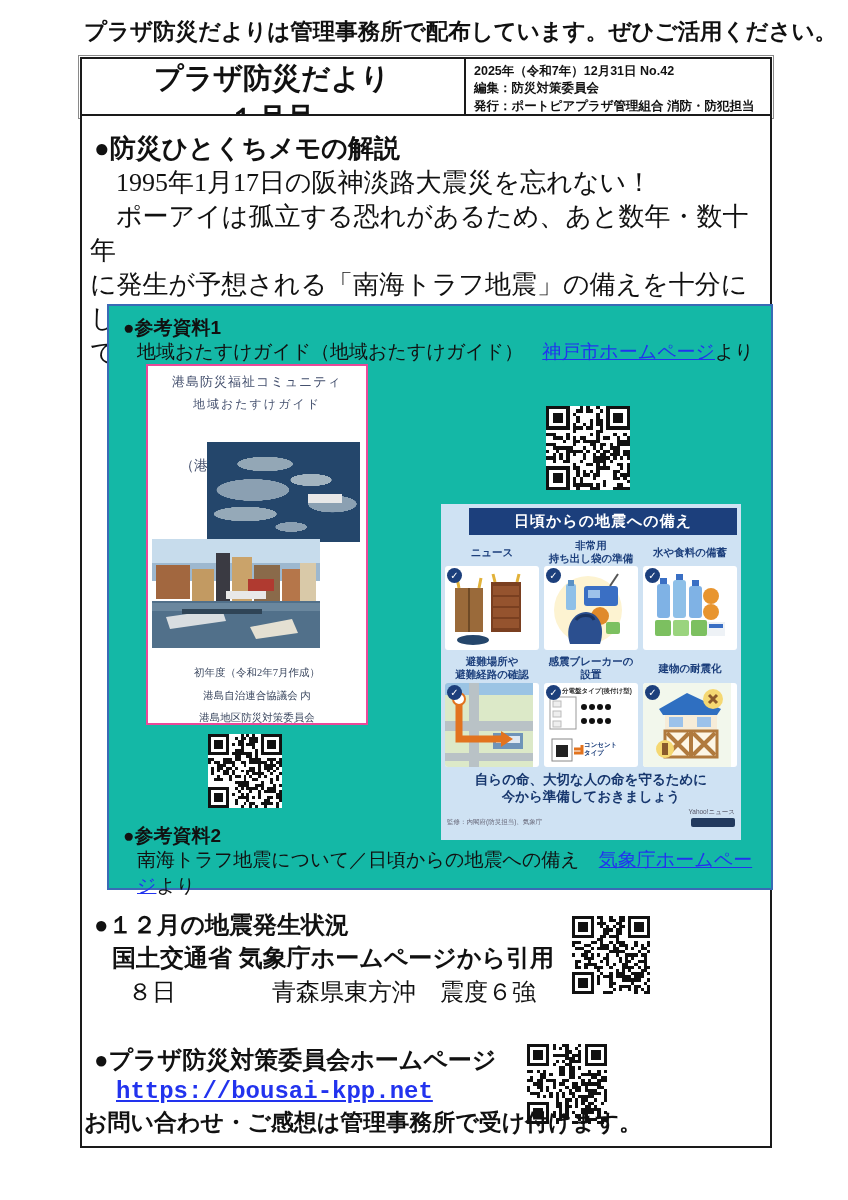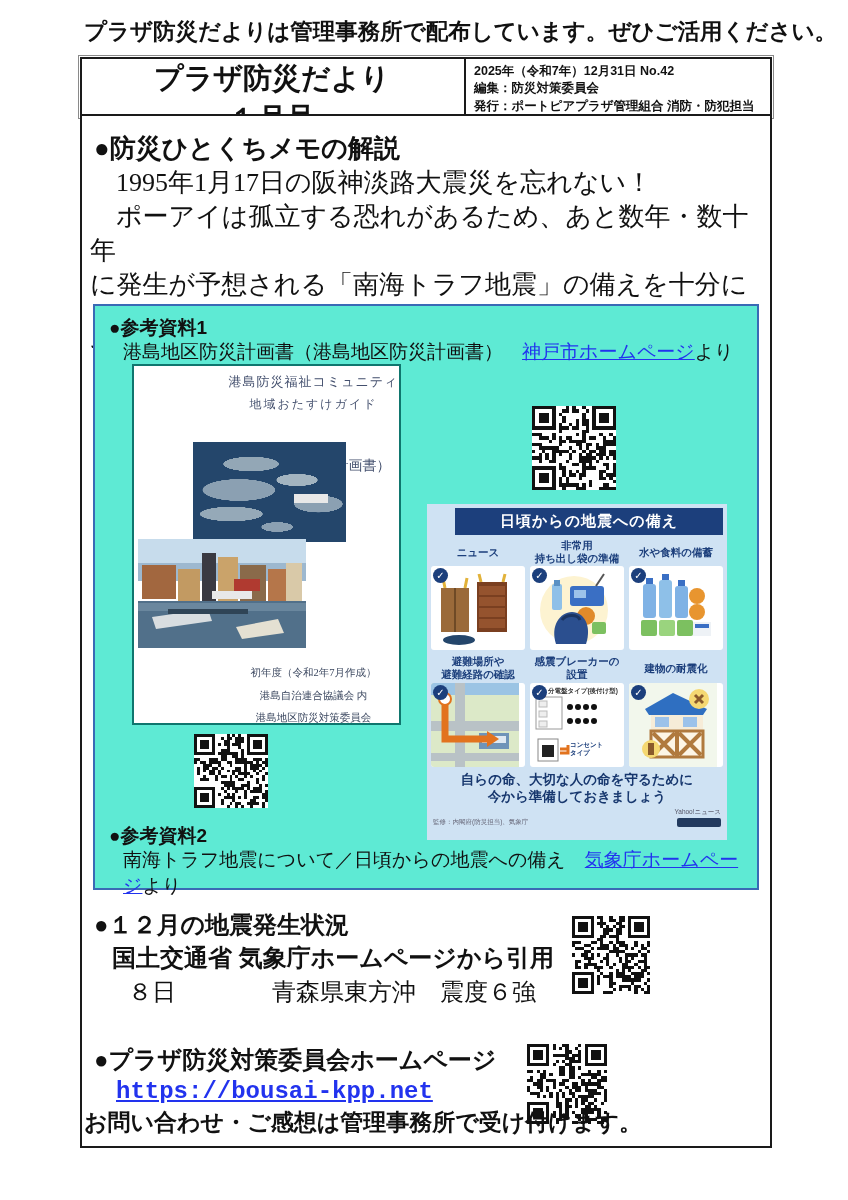--- a/index.html
+++ b/index.html
@@ -24,27 +24,27 @@
   .header-meta-cell{flex:1;border-left:2px solid #1a1a1a;padding:4px 8px;box-sizing:border-box;
                     font-size:12.5px;font-weight:bold;line-height:1.38;}
 
   
   .main-box{left:80px;top:114px;width:688px;height:1030px;border:2px solid #1a1a1a;background:#fff;}
 
   .memo-heading{left:12px;top:15px;font-size:26px;font-weight:bold;}
   .memo-body{left:8px;top:50px;width:674px;font-size:26px;line-height:34px;}
 
   
-  .blue-box{left:11px;top:188px;width:662px;height:582px;border:2px solid #3a6ab5;background:#5eead4;}
+  .blue-box{left:25px;top:188px;width:662px;height:582px;border:2px solid #3a6ab5;background:#14b8a6;}
   .ref-heading{font-size:19px;font-weight:bold;}
   .ref-line{font-size:19px;}
   .link{color:#2233ee;text-decoration:underline;cursor:pointer;}
 
   
-  .booklet{left:37px;top:58px;width:218px;height:357px;border:2px solid #0f766e;background:#fff;padding-left:47px;}
+  .booklet{left:37px;top:58px;width:218px;height:357px;border:2px solid #ec4899;background:#fff;}
   .bk-t{width:100%;text-align:center;color:#44506e;}
   .bk1{top:7px;font-size:13px;letter-spacing:1px;}
   .bk2{top:30px;font-size:12px;letter-spacing:2px;}
   .bk3{top:53px;font-size:14px;margin-top:38px;}
   .bk4{top:300px;font-size:10.5px;color:#3c4860;}
   .bk5{top:323px;font-size:10.5px;color:#3c4860;}
   .bk6{top:345px;font-size:10.5px;color:#3c4860;}
   .photo-aerial{left:59px;top:76px;width:153px;height:100px;background:#24466b;
     background-image:
       radial-gradient(ellipse 46px 12px at 38% 22%,#93a7b6 0 60%,transparent 61%),
@@ -117,21 +117,21 @@
     <div class="abs memo-heading sans">●防災ひとくちメモの解説</div>
     <div class="abs memo-body pre">　1995年1月17日の阪神淡路大震災を忘れない！
 　ポーアイは孤立する恐れがあるため、あと数年・数十年
 に発生が予想される「南海トラフ地震」の備えを十分にし
 ておきましょう。</div>
 
     <div class="abs blue-box">
 
       <div class="abs ref-heading sans" style="left:14px;top:9px;">●参考資料1</div>
       <div class="abs ref-line" style="left:28px;top:33px;">
-        <span>港島地区防災計画書（港島地区防災計画書）　</span><span class="link">神戸市ホームページ</span><span>より</span>
+        <span>地域おたすけガイド（地域おたすけガイド）　</span><span class="link">神戸市ホームページ</span><span>より</span>
       </div>
 
       <div class="abs booklet">
         <div class="abs bk-t bk1">港島防災福祉コミュニティ</div>
         <div class="abs bk-t bk2">地域おたすけガイド</div>
         <div class="abs bk-t bk3">（港島地区防災計画書）</div>
         <div class="abs photo-aerial">
           <div class="photo-label"></div>
         </div>
         <div class="abs photo-city">

